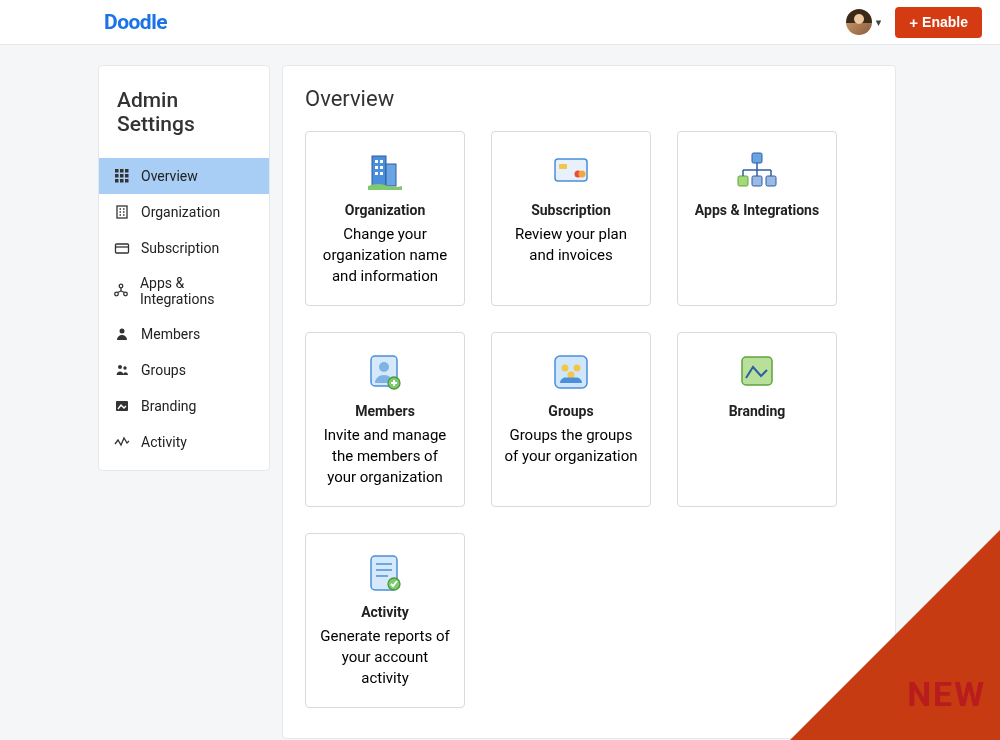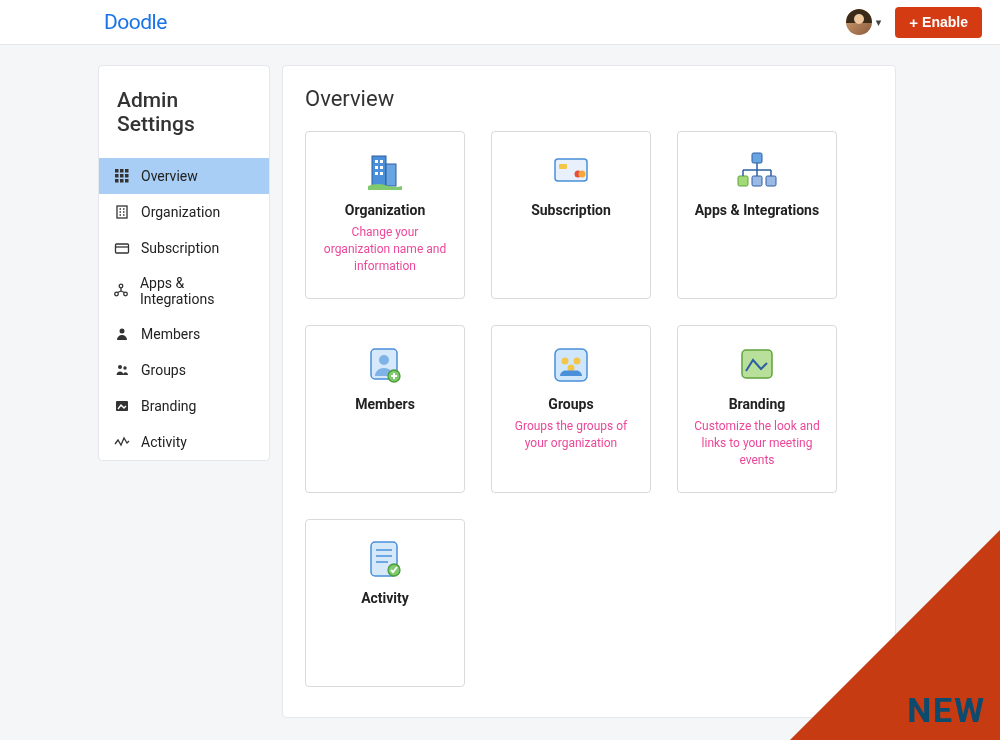--- a/index.html
+++ b/index.html
@@ -14,21 +14,21 @@
   .topbar {
     background: #fff;
     border-bottom: 1px solid #e5e7eb;
     height: 45px;
     display: flex;
     align-items: center;
     padding: 0 18px 0 104px;
   }
   .logo {
     font-size: 21px;
-    font-weight: 400;
+    font-weight: 700;
     color: #1a73e8;
     letter-spacing: -0.5px;
   }
   .topbar-spacer { flex: 1; }
   .avatar-wrap {
     display: flex;
     align-items: center;
     gap: 4px;
     cursor: pointer;
   }
@@ -77,20 +77,21 @@
     padding: 20px 104px 0 98px;
     gap: 12px;
     align-items: flex-start;
   }
 
   .sidebar {
     width: 172px;
     background: #fff;
     border: 1px solid #e5e7eb;
     border-radius: 4px;
+    padding-bottom: 10px;
   }
   .sidebar-title {
     font-size: 21px;
     font-weight: 500;
     color: #333;
     padding: 22px 18px 22px 18px;
   }
   .sidebar-item {
     display: flex;
     align-items: center;
@@ -147,39 +148,39 @@
     justify-content:center;
     margin-bottom: 8px;
   }
   .card-title {
     font-size: 14px;
     font-weight: 700;
     color: #222;
     margin-bottom: 6px;
   }
   .card-desc {
-    font-size: 12px;
-    color: #ec4899;
+    font-size: 15px;
+    color: #000000;
     line-height: 1.4;
   }
 
   
   .new-corner {
     position: absolute;
     right: 0;
     bottom: 0;
     width: 0; height: 0;
     border-left: 210px solid transparent;
     border-bottom: 210px solid #c63b12;
   }
   .new-label {
     position: absolute;
     right: 14px;
-    bottom: 10px;
-    color: #0c4a6e;
+    bottom: 26px;
+    color: #b91c1c;
     font-size: 34px;
     font-weight: 700;
     letter-spacing: 2px;
   }
 </style>
 </head>
 <body>
 
 <div class="topbar">
   <div class="logo">Doodle</div>
@@ -322,20 +323,21 @@
       <div class="card">
         <div class="card-icon">
           <svg width="46" height="36" viewBox="0 0 46 36">
               <rect x="7" y="6" width="32" height="22" rx="3" fill="#e8f0fb" stroke="#4a8fd9" stroke-width="1.5"></rect>
               <rect x="11" y="11" width="8" height="5" rx="1" fill="#f3c64a"></rect>
               <circle cx="30" cy="21" r="3.5" fill="#e84c3d"></circle>
               <circle cx="34" cy="21" r="3.5" fill="#f3a83d"></circle>
             </svg>
         </div>
         <div class="card-title">Subscription</div>
+        <div class="card-desc">Review your plan and invoices</div>
       </div>
 
       <div class="card">
         <div class="card-icon">
           <svg width="50" height="42" viewBox="0 0 50 42">
               <rect x="20" y="3" width="10" height="10" rx="1.5" fill="#6aa5e3" stroke="#2d5fa0"></rect>
               <rect x="6" y="26" width="10" height="10" rx="1.5" fill="#a3d977" stroke="#5fa33d"></rect>
               <rect x="20" y="26" width="10" height="10" rx="1.5" fill="#9bb9e5" stroke="#2d5fa0"></rect>
               <rect x="34" y="26" width="10" height="10" rx="1.5" fill="#9bb9e5" stroke="#2d5fa0"></rect>
               <line x1="25" y1="13" x2="25" y2="20" stroke="#2d5fa0" stroke-width="1.5"></line>
@@ -353,20 +355,21 @@
           <svg width="44" height="44" viewBox="0 0 44 44">
               <rect x="8" y="6" width="26" height="30" rx="4" fill="#d6e9fb" stroke="#4a8fd9" stroke-width="1.5"></rect>
               <circle cx="21" cy="17" r="5" fill="#7fb3e8"></circle>
               <path d="M12 33c0-4.5 4-8 9-8s9 3.5 9 8" fill="#7fb3e8"></path>
               <circle cx="31" cy="33" r="6" fill="#7fc96e" stroke="#4a9a3a" stroke-width="1.3"></circle>
               <line x1="31" y1="30" x2="31" y2="36" stroke="#fff" stroke-width="2"></line>
               <line x1="28" y1="33" x2="34" y2="33" stroke="#fff" stroke-width="2"></line>
             </svg>
         </div>
         <div class="card-title">Members</div>
+        <div class="card-desc">Invite and manage the members of your organization</div>
       </div>
 
       <div class="card">
         <div class="card-icon">
           <svg width="46" height="44" viewBox="0 0 46 44">
               <rect x="7" y="6" width="32" height="32" rx="5" fill="#cfe6fb" stroke="#4a8fd9" stroke-width="1.5"></rect>
               <circle cx="17" cy="18" r="3.5" fill="#f3c64a"></circle>
               <circle cx="29" cy="18" r="3.5" fill="#f3c64a"></circle>
               <circle cx="23" cy="25" r="3.5" fill="#f3c64a"></circle>
               <path d="M12 33c0-3 2.5-5.5 5.5-5.5h11c3 0 5.5 2.5 5.5 5.5" fill="#4a8fd9"></path>
@@ -377,35 +380,35 @@
       </div>
 
       <div class="card">
         <div class="card-icon">
           <svg width="44" height="40" viewBox="0 0 44 40">
               <rect x="7" y="5" width="30" height="28" rx="4" fill="#b9e09a" stroke="#5fa33d" stroke-width="1.5"></rect>
               <polyline points="11,26 18,15 26,24 32,18" fill="none" stroke="#2d5fa0" stroke-width="2"></polyline>
             </svg>
         </div>
         <div class="card-title">Branding</div>
-        <div class="card-desc">Customize the look and links to your meeting events</div>
       </div>
 
       <div class="card">
         <div class="card-icon">
           <svg width="44" height="44" viewBox="0 0 44 44">
               <rect x="8" y="5" width="26" height="34" rx="4" fill="#d6e9fb" stroke="#4a8fd9" stroke-width="1.5"></rect>
               <line x1="13" y1="13" x2="29" y2="13" stroke="#4a8fd9" stroke-width="1.5"></line>
               <line x1="13" y1="19" x2="29" y2="19" stroke="#4a8fd9" stroke-width="1.5"></line>
               <line x1="13" y1="25" x2="25" y2="25" stroke="#4a8fd9" stroke-width="1.5"></line>
               <circle cx="31" cy="33" r="6" fill="#7fc96e" stroke="#4a9a3a" stroke-width="1.3"></circle>
               <polyline points="28,33 30,35 34,30" fill="none" stroke="#fff" stroke-width="2"></polyline>
             </svg>
         </div>
         <div class="card-title">Activity</div>
+        <div class="card-desc">Generate reports of your account activity</div>
       </div>
 
     </div>
   </div>
 </div>
 
 <div class="new-corner"></div>
 <div class="new-label">NEW</div>
 
 </body></html>

